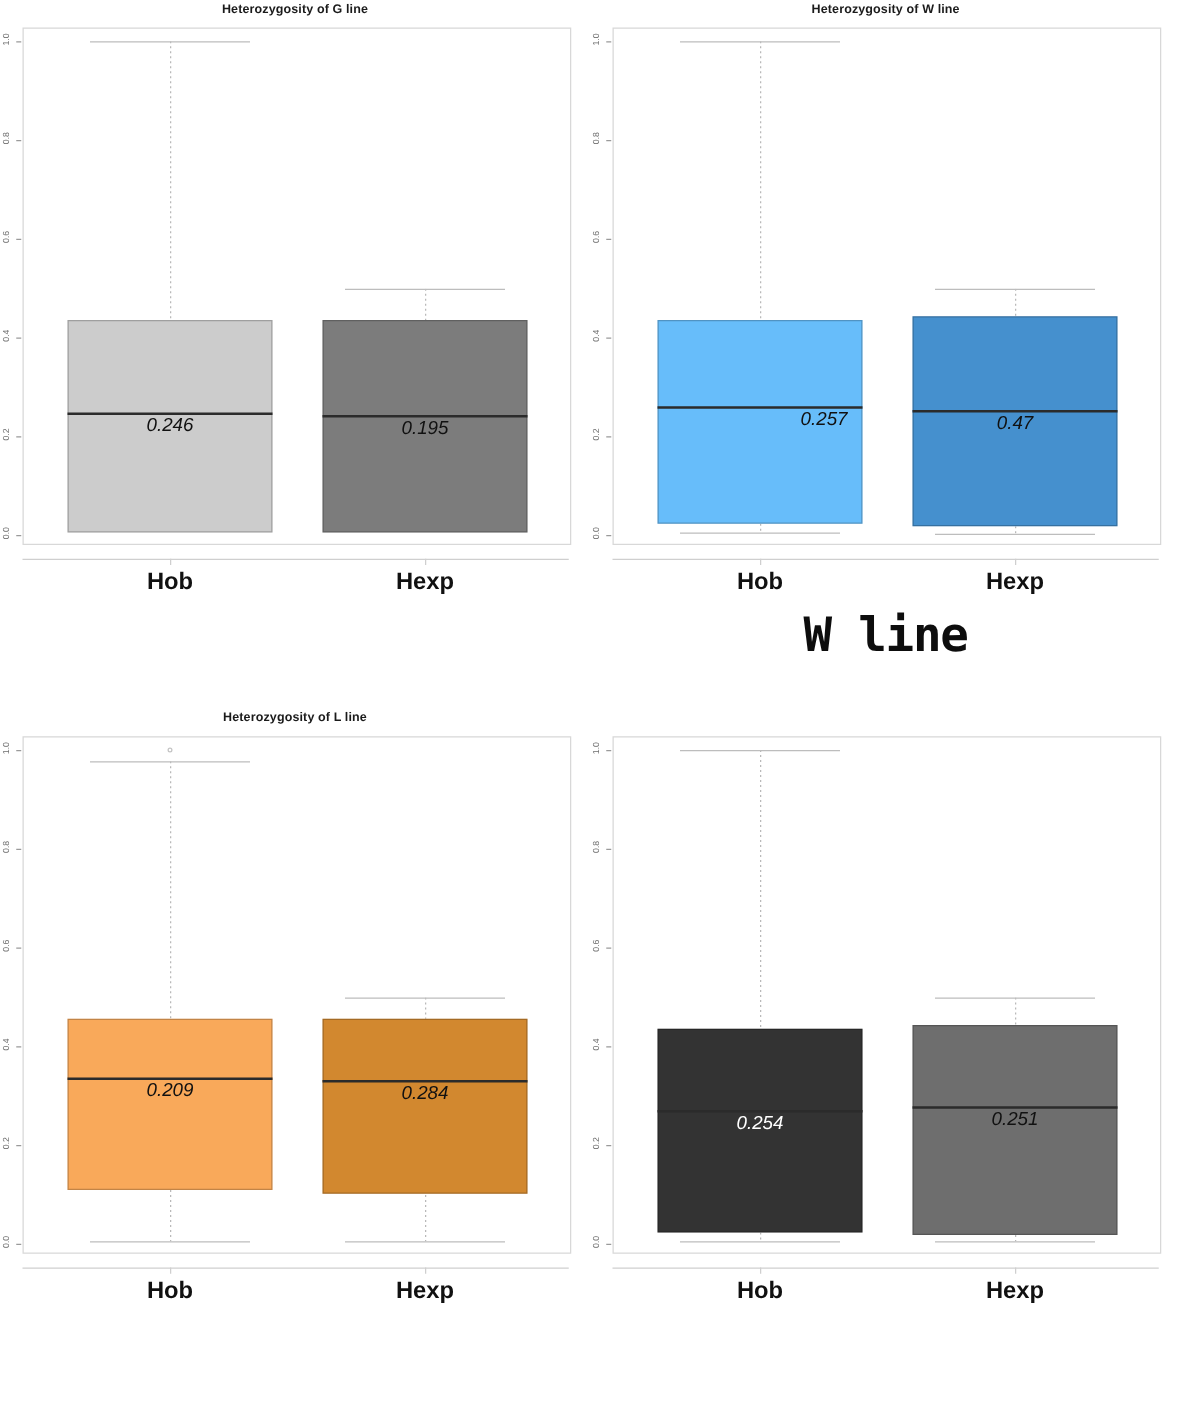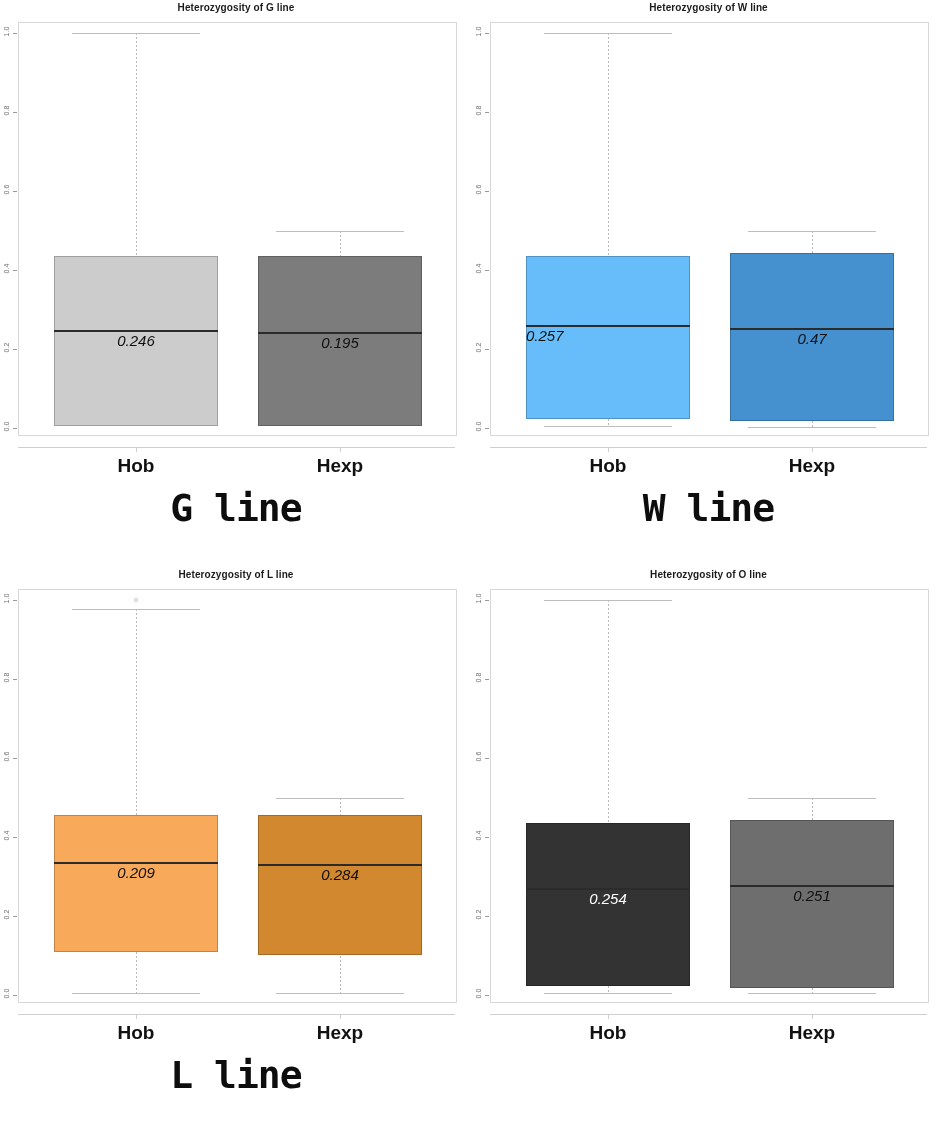--- a/index.html
+++ b/index.html
@@ -68,21 +68,20 @@
         <div class="xtickmark" style="left: 136px; top: 447px;"></div>
         <div class="xlab" style="left: 56px; top: 455px; width: 160px;">Hob</div>
         <div class="whiskline" style="left: 340px; top: 230.5px; height: 25.675px;"></div>
         <div class="whiskcap" style="left: 276px; top: 230.5px; width: 128px;"></div>
         <div class="box" style="left: 258px; top: 256.175px; width: 164px; height: 169.85px; background: rgb(124, 124, 124);"></div>
         <div class="median" style="left: 258px; top: 331.805px; width: 164px;"></div>
         <div class="medlabel" style="left: 258px; width: 164px; text-align: center; top: 333.805px; color: rgb(17, 17, 17);">0.195</div>
         <div class="xtickmark" style="left: 340px; top: 447px;"></div>
         <div class="xlab" style="left: 260px; top: 455px; width: 160px;">Hexp</div>
       </div>
-    <div class="caption">G line</div>
   </div>
   <div class="cell">
     <div class="panel">
       <div class="ptitle">Heterozygosity of W line</div>
     <div class="frame" style="left: 18px; top: 22px; width: 437px; height: 412px;"></div>
         <div class="ytickmark" style="left: 13px; top: 428px;"></div>
         <div class="ylab" style="left: -4px; top: 423px; width: 20px; text-align: center;">0.0</div>
         <div class="ytickmark" style="left: 13px; top: 349px;"></div>
         <div class="ylab" style="left: -4px; top: 344px; width: 20px; text-align: center;">0.2</div>
         <div class="ytickmark" style="left: 13px; top: 270px;"></div>
@@ -93,21 +92,21 @@
         <div class="ylab" style="left: -4px; top: 107px; width: 20px; text-align: center;">0.8</div>
         <div class="ytickmark" style="left: 13px; top: 33px;"></div>
         <div class="ylab" style="left: -4px; top: 28px; width: 20px; text-align: center;">1.0</div>
         <div class="xaxisline" style="left: 18px; top: 447px; width: 437px;"></div>
         <div class="whiskline" style="left: 136px; top: 33px; height: 223.175px;"></div>
         <div class="whiskcap" style="left: 72px; top: 33px; width: 128px;"></div>
         <div class="whiskline" style="left: 136px; top: 419.31px; height: 6.715px;"></div>
         <div class="whiskcap" style="left: 72px; top: 426.025px; width: 128px;"></div>
         <div class="box" style="left: 54px; top: 256.175px; width: 164px; height: 163.135px; background: rgb(103, 189, 250);"></div>
         <div class="median" style="left: 54px; top: 325.485px; width: 164px;"></div>
-        <div class="medlabel" style="left: 54px; width: 152px; text-align: left; top: 327.485px; color: rgb(17, 17, 17);">0.257</div>
+        <div class="medlabel" style="left: 54px; width: 152px; text-align: right; top: 327.485px; color: rgb(17, 17, 17);">0.257</div>
         <div class="xtickmark" style="left: 136px; top: 447px;"></div>
         <div class="xlab" style="left: 56px; top: 455px; width: 160px;">Hob</div>
         <div class="whiskline" style="left: 340px; top: 230.5px; height: 22.515px;"></div>
         <div class="whiskcap" style="left: 276px; top: 230.5px; width: 128px;"></div>
         <div class="whiskline" style="left: 340px; top: 420.89px; height: 5.925px;"></div>
         <div class="whiskcap" style="left: 276px; top: 426.815px; width: 128px;"></div>
         <div class="box" style="left: 258px; top: 253.015px; width: 164px; height: 167.875px; background: rgb(69, 144, 206);"></div>
         <div class="median" style="left: 258px; top: 328.25px; width: 164px;"></div>
         <div class="medlabel" style="left: 258px; width: 164px; text-align: center; top: 330.25px; color: rgb(17, 17, 17);">0.47</div>
         <div class="xtickmark" style="left: 340px; top: 447px;"></div>
@@ -145,25 +144,23 @@
         <div class="whiskline" style="left: 340px; top: 230.5px; height: 17.775px;"></div>
         <div class="whiskcap" style="left: 276px; top: 230.5px; width: 128px;"></div>
         <div class="whiskline" style="left: 340px; top: 388.5px; height: 37.525px;"></div>
         <div class="whiskcap" style="left: 276px; top: 426.025px; width: 128px;"></div>
         <div class="box" style="left: 258px; top: 248.275px; width: 164px; height: 140.225px; background: rgb(210, 136, 47);"></div>
         <div class="median" style="left: 258px; top: 296.65px; width: 164px;"></div>
         <div class="medlabel" style="left: 258px; width: 164px; text-align: center; top: 298.65px; color: rgb(17, 17, 17);">0.284</div>
         <div class="xtickmark" style="left: 340px; top: 447px;"></div>
         <div class="xlab" style="left: 260px; top: 455px; width: 160px;">Hexp</div>
       </div>
-    <div class="caption">L line</div>
   </div>
   <div class="cell">
     <div class="panel">
-      <div class="ptitle">Heterozygosity of O line</div>
     <div class="frame" style="left: 18px; top: 22px; width: 437px; height: 412px;"></div>
         <div class="ytickmark" style="left: 13px; top: 428px;"></div>
         <div class="ylab" style="left: -4px; top: 423px; width: 20px; text-align: center;">0.0</div>
         <div class="ytickmark" style="left: 13px; top: 349px;"></div>
         <div class="ylab" style="left: -4px; top: 344px; width: 20px; text-align: center;">0.2</div>
         <div class="ytickmark" style="left: 13px; top: 270px;"></div>
         <div class="ylab" style="left: -4px; top: 265px; width: 20px; text-align: center;">0.4</div>
         <div class="ytickmark" style="left: 13px; top: 191px;"></div>
         <div class="ylab" style="left: -4px; top: 186px; width: 20px; text-align: center;">0.6</div>
         <div class="ytickmark" style="left: 13px; top: 112px;"></div>

